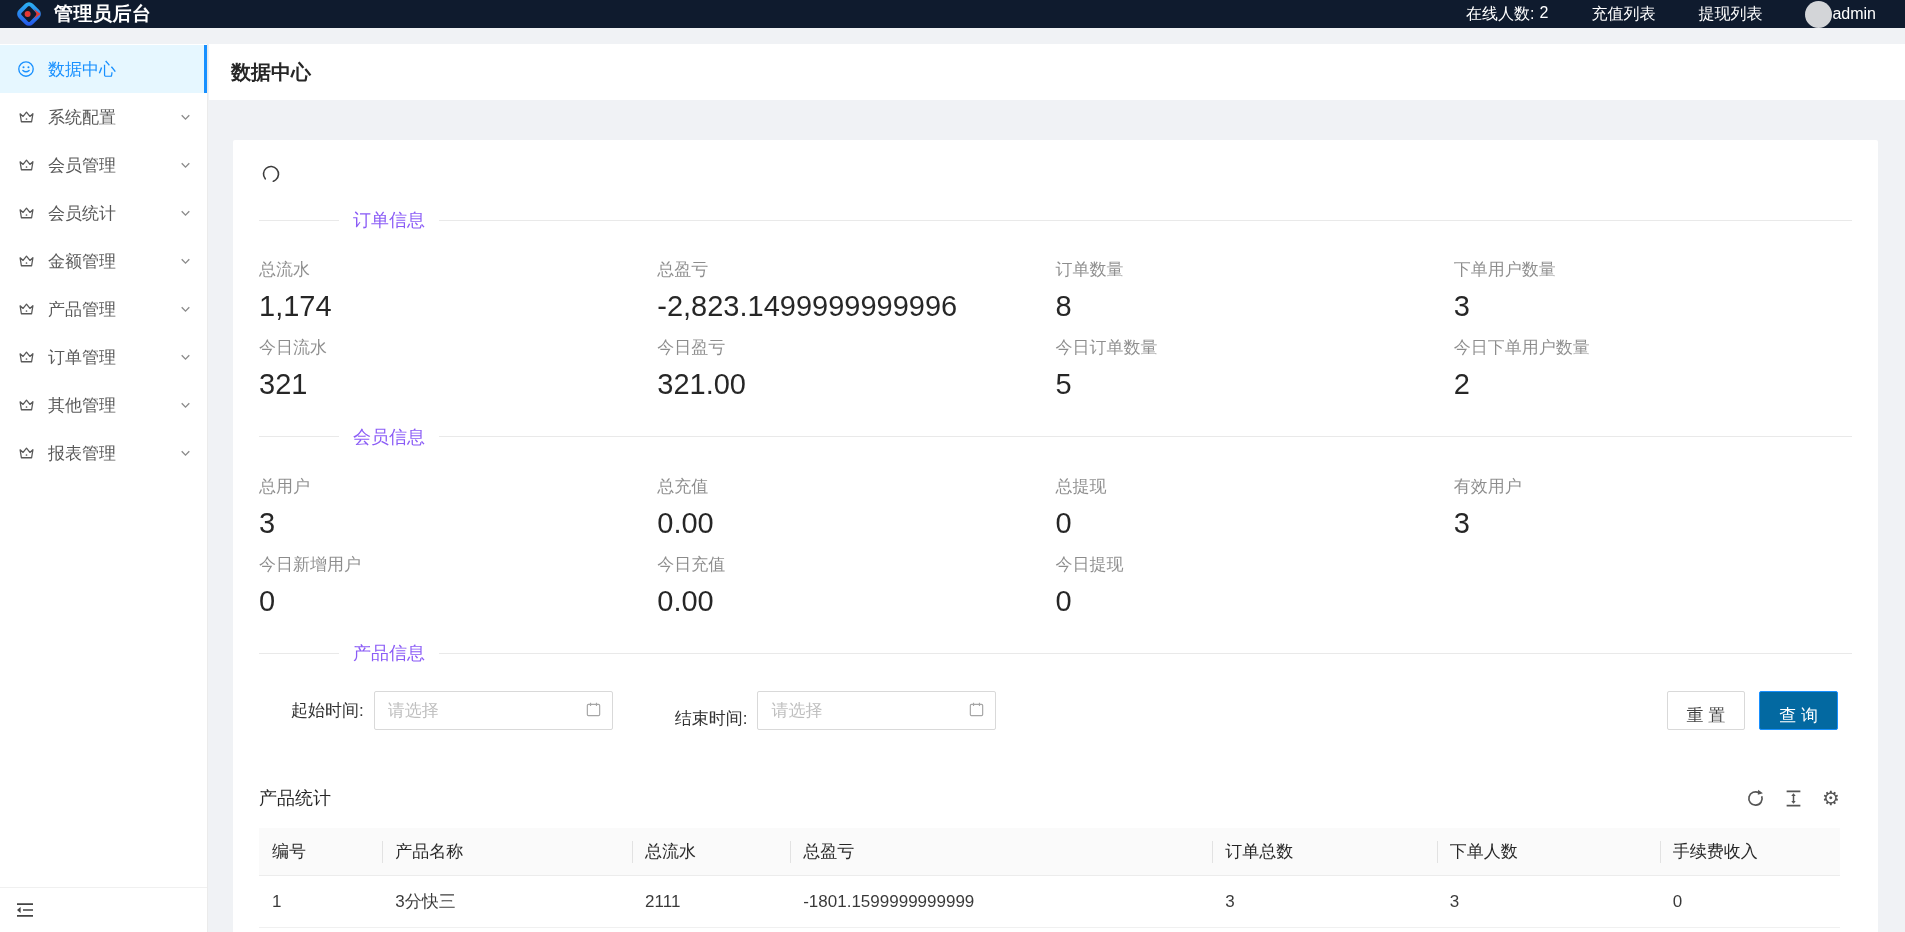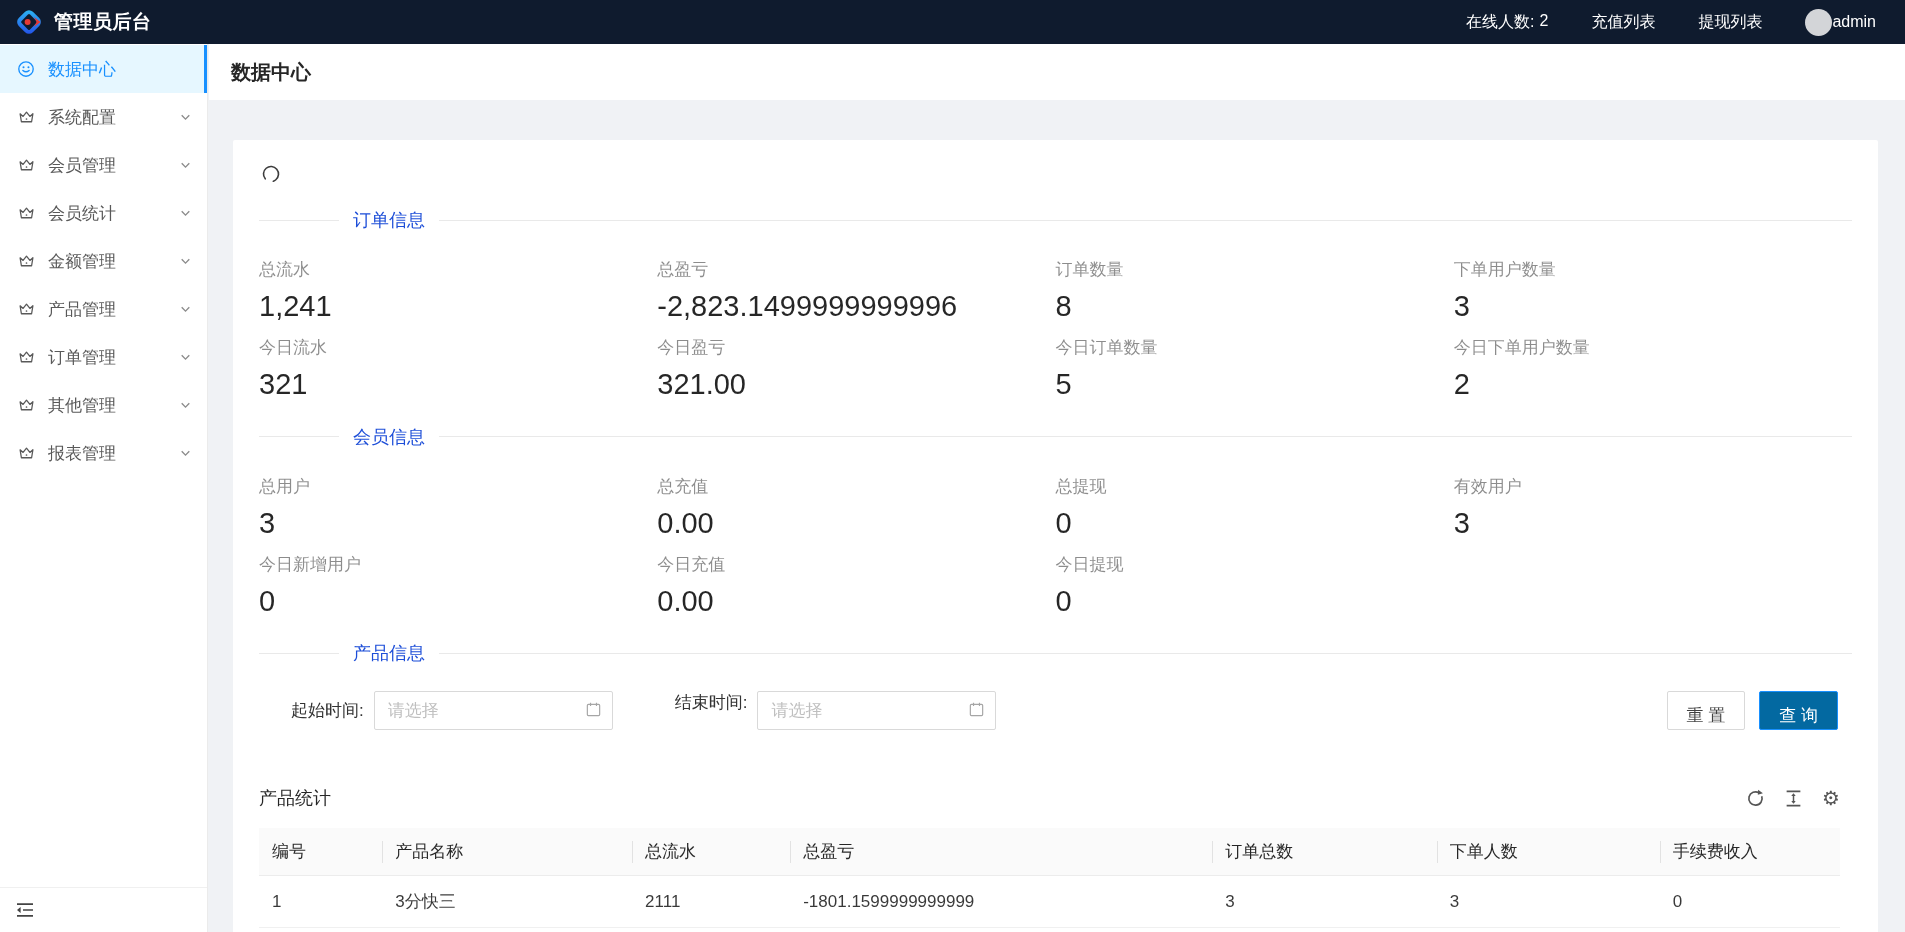--- a/index.html
+++ b/index.html
@@ -1,21 +1,21 @@
 <!DOCTYPE html>
 <html><head>
 <meta charset="utf-8">
 <style>
   * { box-sizing: border-box; margin: 0; padding: 0; }
   html, body { width: 1905px; height: 932px; overflow: hidden;
     font-family: "Liberation Sans", "DejaVu Sans", sans-serif;
     background: #f0f2f5; color: rgba(0,0,0,.85); }
 
   
-  .topbar { position: fixed; top: 0; left: 0; right: 0; height: 44px; z-index: 100;
+  .topbar { position: fixed; top: 0; left: 0; right: 0; height: 28px; z-index: 100;
     background: #0f1b2e; display: flex; align-items: center; padding: 0 29px 0 14px; }
   .logo-area { display: flex; align-items: center; }
   .app-title { color: #fff; font-size: 19px; font-weight: bold; margin-left: 10px; letter-spacing: .5px; }
   .topbar-right { margin-left: auto; display: flex; align-items: center; gap: 43px;
     color: #fff; font-size: 16px; }
   .online { display: flex; gap: 5px; }
   .top-link { cursor: pointer; }
   .user-chip { display: flex; align-items: center; cursor: pointer; }
   .avatar { width: 27px; height: 27px; border-radius: 50%; background: #d3d5d8; display: inline-block; }
 
@@ -41,37 +41,37 @@
     align-items: center; padding: 0 22px; }
   .page-title { font-size: 20px; font-weight: bold; color: #262626; }
   .content { flex: 1; background: #f0f2f5; padding: 40px 27px 0 24px; overflow: hidden; }
   .card { background: #fff; border-radius: 2px; padding: 22px 26px; min-height: 1100px; }
 
   .spinner { margin: 2px 0 10px 2px; }
 
   .divider { display: flex; align-items: center; margin: 20px 0 26px; }
   .divider .line-l { width: 80px; height: 1px; background: #e9e9e9; }
   .divider .line-r { flex: 1; height: 1px; background: #e9e9e9; }
-  .divider .divider-title { padding: 0 14px; font-size: 18px; color: #1d4ed8; white-space: nowrap; }
+  .divider .divider-title { padding: 0 14px; font-size: 18px; color: #8b5cf6; white-space: nowrap; }
 
   .stats-grid { display: grid; grid-template-columns: repeat(4, 1fr); margin-bottom: 6px; }
   .stat-label { font-size: 17px; color: rgba(0,0,0,.45); margin-bottom: 7px; }
   .stat-value { font-size: 29px; color: rgba(0,0,0,.85); line-height: 1.25; margin-bottom: 12px; }
   .stat-value.last { margin-bottom: 2px; }
 
   
   .filter-row { display: flex; align-items: center; margin: 26px 0 0 32px; }
   .filter-label { font-size: 17px; color: #333; margin-right: 10px; white-space: nowrap; }
   .date-input-wrap { position: relative; width: 239px; }
   .date-input { width: 100%; height: 39px; border: 1px solid #d9d9d9; border-radius: 2px;
     padding: 0 36px 0 13px; font-size: 17px; color: rgba(0,0,0,.65); outline: none;
     font-family: inherit; }
   .date-input::placeholder { color: #bfbfbf; }
   .cal-icon { position: absolute; right: 11px; top: 10px; pointer-events: none; }
-  .filter-group2 { margin-left: 62px; display: flex; align-items: flex-start; }
+  .filter-group2 { margin-left: 62px; display: flex; align-items: flex-end; }
   .filter-actions { margin-left: auto; display: flex; gap: 14px; margin-right: 14px; }
   .btn { height: 39px; padding: 12px 19px; border-radius: 2px; font-size: 17px; cursor: pointer;
     font-family: inherit; white-space: nowrap; }
   .btn-reset { background: #fff; border: 1px solid #d9d9d9; color: rgba(0,0,0,.75); }
   .btn-query { background: #0369a1; border: 1px solid #1890ff; color: #fff; }
 
   
   .table-block { margin-top: 56px; }
   .table-toolbar { display: flex; align-items: center; margin-bottom: 18px; }
   .table-title { font-size: 18px; color: rgba(0,0,0,.85); }
@@ -285,21 +285,21 @@
 
       <div class="divider">
         <span class="line-l"></span>
         <span class="divider-title">订单信息</span>
         <span class="line-r"></span>
       </div>
 
       <div class="stats-grid">
         <div class="stat">
           <div class="stat-label">总流水</div>
-          <div class="stat-value">1,241</div>
+          <div class="stat-value">1,174</div>
           <div class="stat-label">今日流水</div>
           <div class="stat-value last">321</div>
         </div>
         <div class="stat">
           <div class="stat-label">总盈亏</div>
           <div class="stat-value">-2,823.1499999999996</div>
           <div class="stat-label">今日盈亏</div>
           <div class="stat-value last">321.00</div>
         </div>
         <div class="stat">

